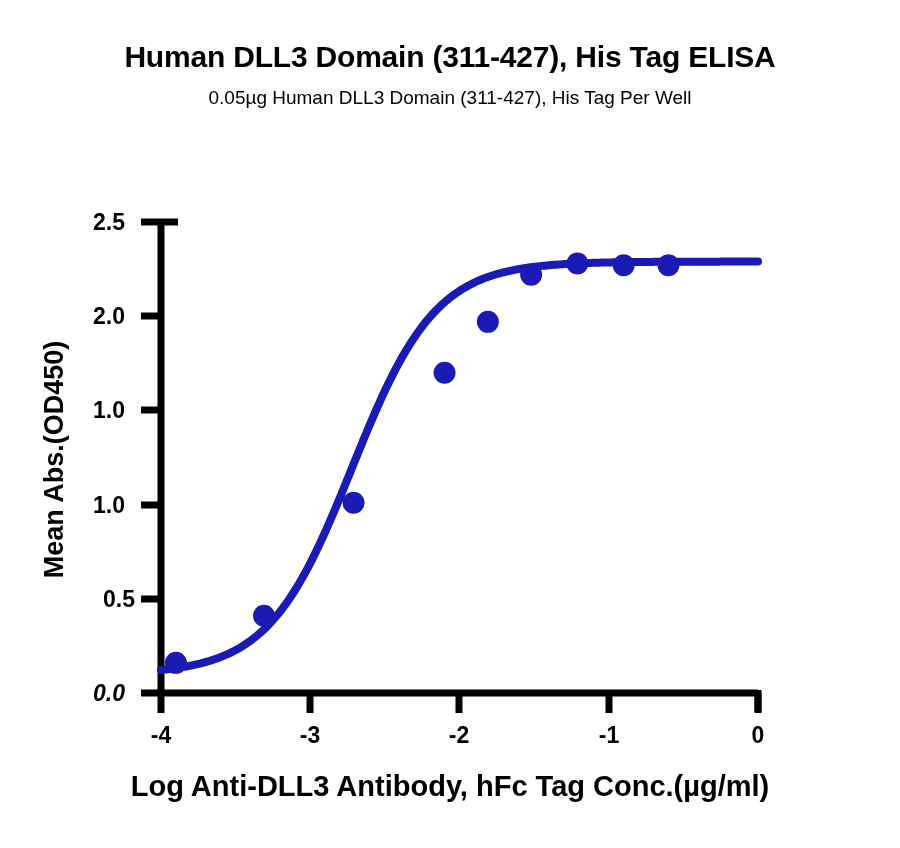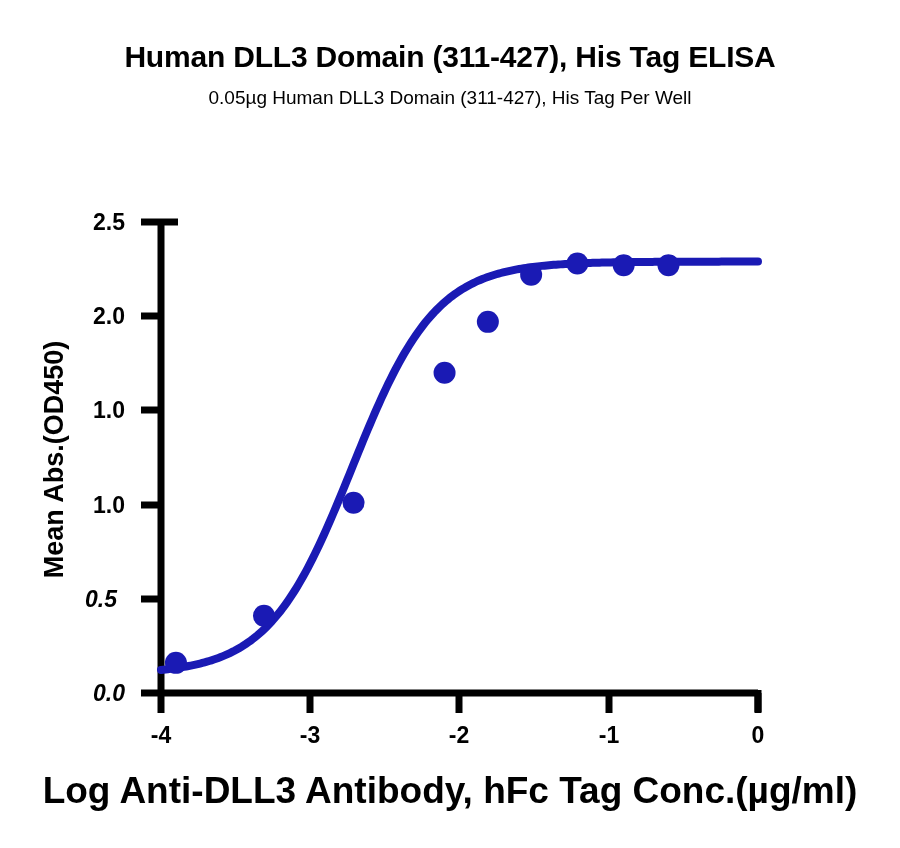--- a/index.html
+++ b/index.html
@@ -59,21 +59,21 @@
     transform: rotate(-90deg);
     transform-origin: center center;
     white-space: nowrap;
   }
   .x-axis-title {
     position: absolute;
     top: 770px;
     left: 0;
     width: 900px;
     text-align: center;
-    font-size: 37px;
+    font-size: 29px;
     font-weight: bold;
     white-space: nowrap;
   }
   .tick-label {
     position: absolute;
     font-size: 23px;
     font-weight: bold;
     white-space: nowrap;
   }
   .ytick-label {
@@ -128,21 +128,21 @@
         <circle cx="444.57" cy="372.72" r="11" fill="#1A1AB4"></circle>
         <circle cx="487.86" cy="321.85" r="11" fill="#1A1AB4"></circle>
         <circle cx="531.14" cy="274.75" r="11" fill="#1A1AB4"></circle>
         <circle cx="577.41" cy="263.45" r="11" fill="#1A1AB4"></circle>
         <circle cx="623.67" cy="265.33" r="11" fill="#1A1AB4"></circle>
         <circle cx="668.45" cy="265.33" r="11" fill="#1A1AB4"></circle>
       </g>
   </svg>
 
   <div class="tick-label ytick-label" style="left:30px; top:693px; width:95px;font-style:italic;">0.0</div>
-  <div class="tick-label ytick-label" style="left:22px; top:599px; width:95px;font-style:italic;">0.5</div>
+  <div class="tick-label ytick-label" style="left:40px; top:599px; width:95px;">0.5</div>
   <div class="tick-label ytick-label" style="left:30px; top:505px; width:95px;">1.0</div>
   <div class="tick-label ytick-label" style="left:30px; top:410px; width:95px;">1.0</div>
   <div class="tick-label ytick-label" style="left:30px; top:316px; width:95px;">2.0</div>
   <div class="tick-label ytick-label" style="left:30px; top:222px; width:95px;">2.5</div>
 
   <div class="tick-label xtick-label" style="left:161px; top:722px;">-4</div>
   <div class="tick-label xtick-label" style="left:310px; top:722px;">-3</div>
   <div class="tick-label xtick-label" style="left:459px; top:722px;">-2</div>
   <div class="tick-label xtick-label" style="left:609px; top:722px;">-1</div>
   <div class="tick-label xtick-label" style="left:758px; top:722px;">0</div>

